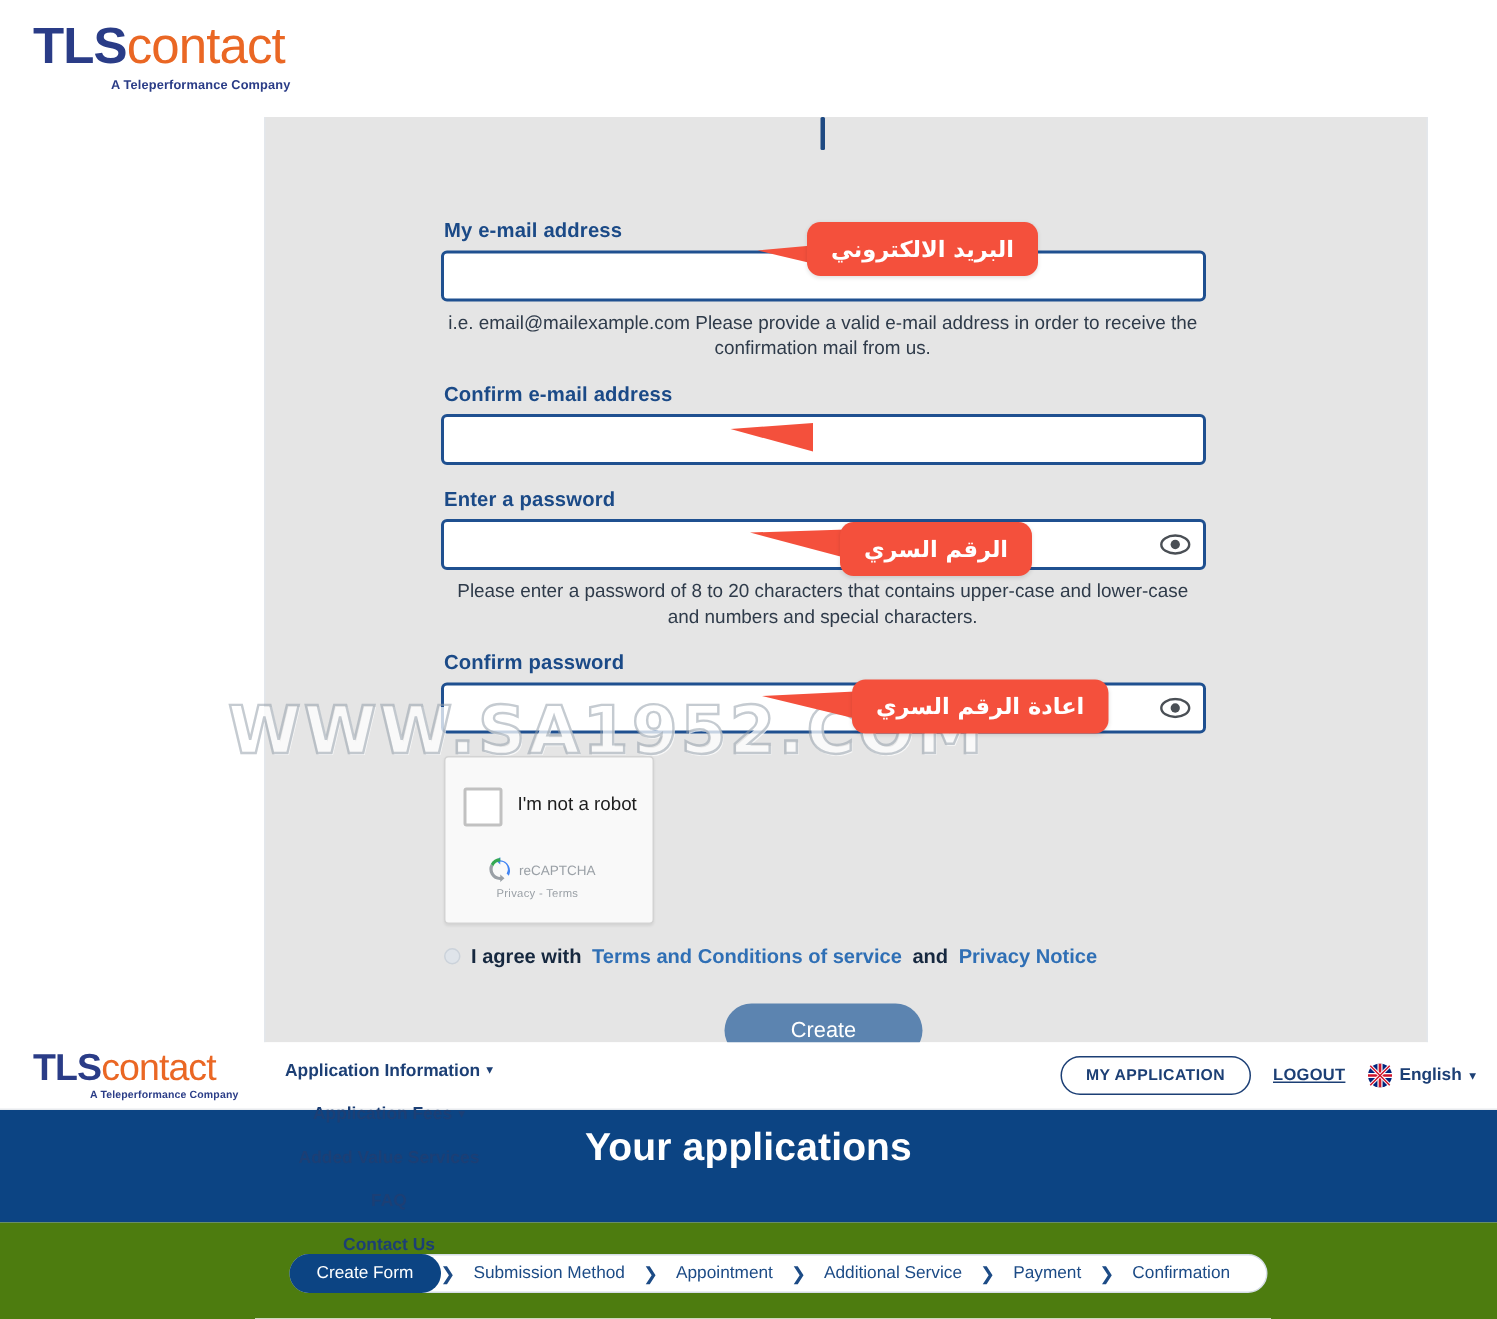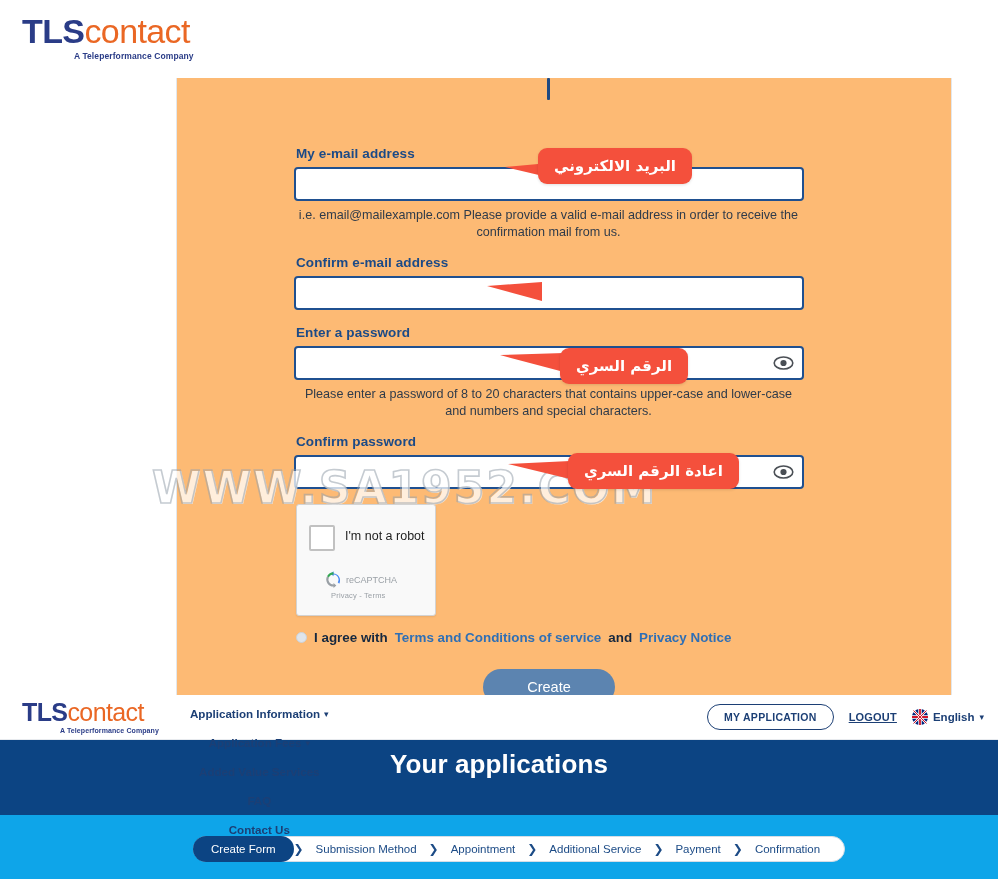--- a/index.html
+++ b/index.html
@@ -33,21 +33,21 @@
   .top-logo-strip .logo-tag { margin-left: 52px; }
 
   
   .content-window {
     position: absolute; left: 0; top: 72px; width: 998px; height: 623px;
     background: #ffffff; overflow: hidden;
   }
   .form-panel {
     position: absolute; left: 176px; top: 6px;
     width: 776px; height: 617px;
-    background: #fdba74;
+    background: #e5e5e5;
     border-left: 1px solid #e3e7ec;
     border-right: 1px solid #e3e7ec;
   }
   .panel-stub {
     position: absolute; left: 370px; top: 0px;
     width: 3px; height: 22px; background: #1f4a82; border-radius: 1px;
   }
 
   .form-inner { position: absolute; left: 117px; top: 68px; width: 510px; }
 
@@ -191,21 +191,21 @@
   }
   .banner-title {
     position: absolute; left: 0; right: 0; top: 9px;
     text-align: center; color: #ffffff;
     font-size: 26px; font-weight: bold; letter-spacing: 0.1px;
   }
 
   
   .steps-area {
     position: absolute; left: 0; top: 815px; width: 998px; height: 64px;
-    background: #0ea5e9; z-index: 7;
+    background: #4d7c0f; z-index: 7;
   }
   .steps {
     position: absolute; left: 193px; top: 21px;
     display: flex; align-items: center;
     height: 26px; border: 1px solid #d5dde6; border-radius: 14px;
     padding-right: 12px; background: #fff;
   }
   .step {
     font-size: 11.5px; color: #1c4b86; white-space: nowrap;
     padding: 0 12px; cursor: pointer;

